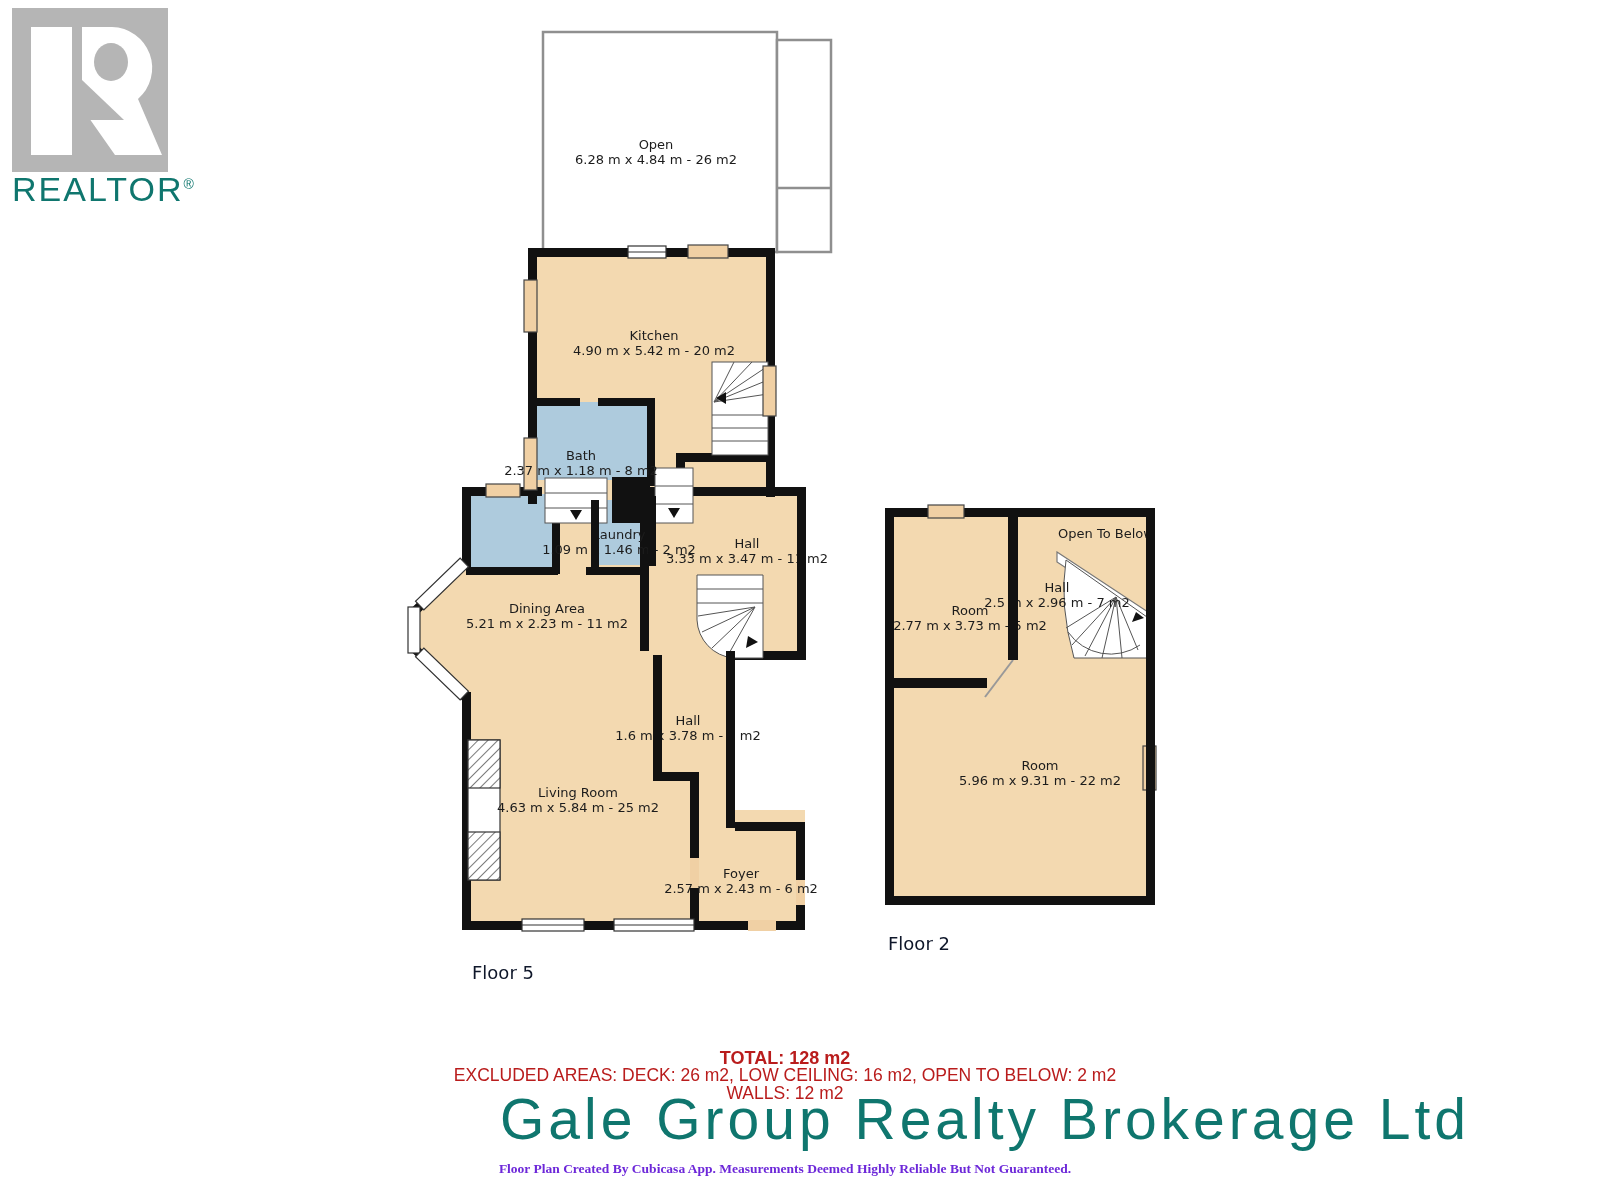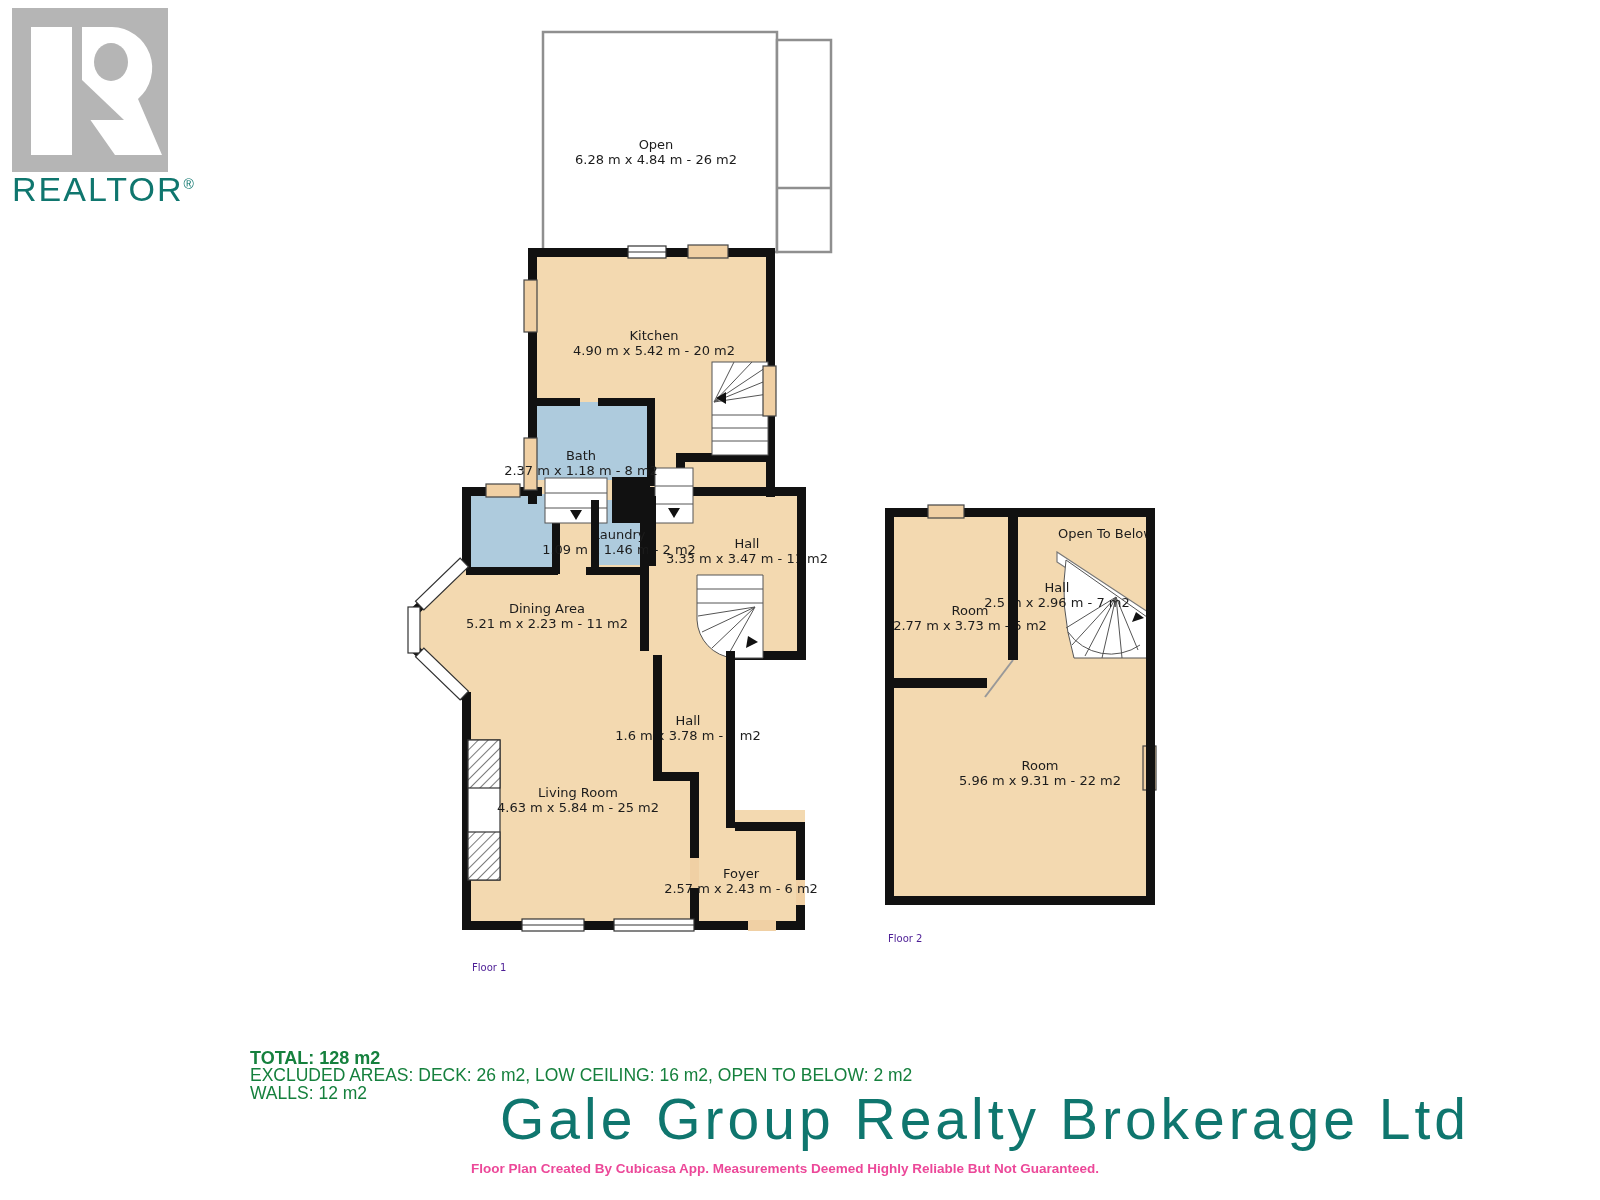--- a/index.html
+++ b/index.html
@@ -4,37 +4,37 @@
 <style>
   html,body{margin:0;padding:0;}
   body{width:1600px;height:1200px;background:#ffffff;position:relative;
        font-family:"DejaVu Sans", sans-serif;overflow:hidden;}
   
   .rlabel{position:absolute;transform:translate(-50%,-50%);text-align:center;
           color:#1c1c1c;font-size:13px;line-height:15px;white-space:nowrap;z-index:2;}
   .rlabel .rname{margin-bottom:0;}
   .plan-svg{position:absolute;z-index:1;}
   .overlay-svg{position:absolute;z-index:3;pointer-events:none;}
-  .floor-tag{position:absolute;font-size:10px;color:#4c1d95;z-index:2;}
+  .floor-tag{position:absolute;font-size:18px;color:#0f172a;z-index:2;}
   
   .logo{position:absolute;left:12px;top:8px;z-index:2;}
   .logo-word{position:absolute;left:12px;top:170px;font-family:Liberation Sans, sans-serif;
              font-size:34px;letter-spacing:2px;color:#0f766e;z-index:2;}
   .logo-word sup{font-size:14px;}
   
   .watermark{position:absolute;left:450px;top:1086px;width:1070px;text-align:center;
              font-family:"Liberation Sans",sans-serif;font-size:57px;letter-spacing:4px;
              color:#0f766e;text-shadow:0 0 2px #ffffff;z-index:1;white-space:nowrap;}
-  .summary{position:absolute;left:250px;top:1049px;width:1070px;text-align:left;
-           font-family:"Liberation Sans",sans-serif;color:#15803d;z-index:2;}
+  .summary{position:absolute;left:250px;top:1049px;width:1070px;text-align:center;
+           font-family:"Liberation Sans",sans-serif;color:#b91c1c;z-index:2;}
   .summary .s-total{font-size:18px;font-weight:bold;line-height:18px;}
   .summary .s-line{font-size:17.5px;line-height:17.5px;}
   .disclaimer{position:absolute;left:250px;top:1161px;width:1070px;text-align:center;
-              font-family:Liberation Sans, sans-serif;font-size:13.5px;font-weight:bold;
-              color:#ec4899;z-index:2;}
+              font-family:Liberation Serif, serif;font-size:13.5px;font-weight:bold;
+              color:#6d28d9;z-index:2;}
 </style>
 </head>
 <body>
 
 <svg class="logo" width="170" height="172" viewBox="0 0 170 172">
   <rect x="0" y="0" width="156" height="164" fill="#b5b5b5"></rect>
   <rect x="19" y="19" width="41" height="128" fill="#ffffff"></rect>
   <path d="M70,19 L100,19 A41,41 0 0 1 126,91 L150,147 L103,147 L70,100 Z" fill="#ffffff"></path>
   <ellipse cx="99" cy="54" rx="17" ry="19" fill="#b5b5b5"></ellipse>
   <polygon points="70,72 112,112 70,112" fill="#b5b5b5"></polygon>
@@ -248,21 +248,21 @@
   <div class="rdims">2.5 m x 2.96 m - 7 m2</div>
 </div>
 <div class="rlabel" style="left:1106px;top:533px;">
   <div class="rname">Open To Below</div>
 </div>
 <div class="rlabel" style="left:1040px;top:773px;">
   <div class="rname">Room</div>
   <div class="rdims">5.96 m x 9.31 m - 22 m2</div>
 </div>
 
-<div class="floor-tag" style="left:472px;top:962px;">Floor 1</div>
+<div class="floor-tag" style="left:472px;top:962px;">Floor 5</div>
 <div class="floor-tag" style="left:888px;top:933px;">Floor 2</div>
 
 <svg class="overlay-svg" style="left:400px;top:25px;" width="440" height="915" viewBox="400 25 440 915">
   <g fill="#111111">
     <rect x="797" y="487" width="9" height="173"></rect>
     <rect x="726" y="651" width="9" height="177"></rect>
     <rect x="653" y="655" width="9" height="126"></rect>
     <rect x="796" y="822" width="9" height="58"></rect>
     <rect x="796" y="905" width="9" height="25"></rect>
     <rect x="591" y="500" width="8" height="67"></rect>

